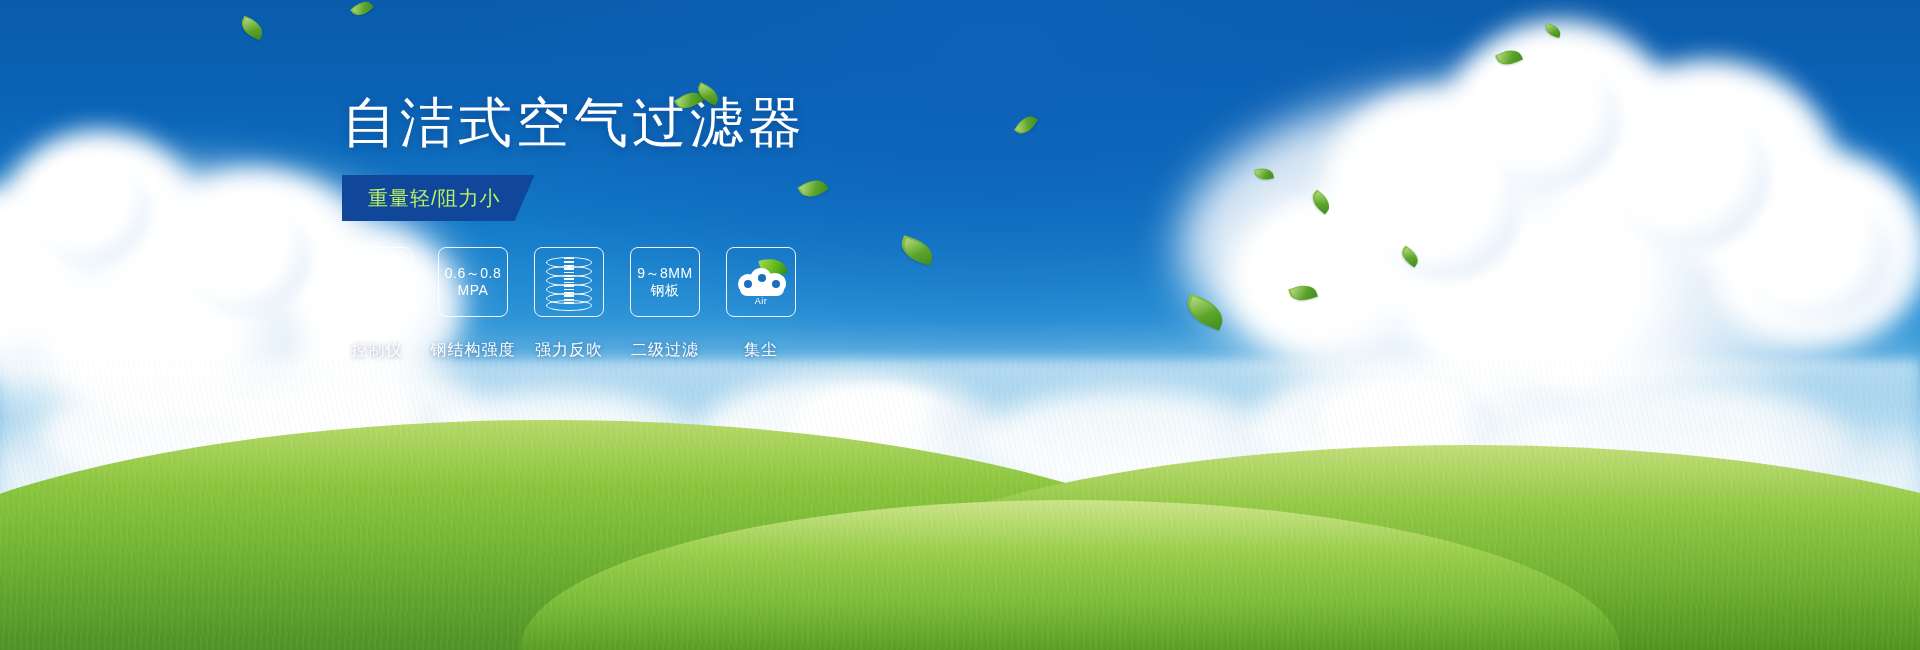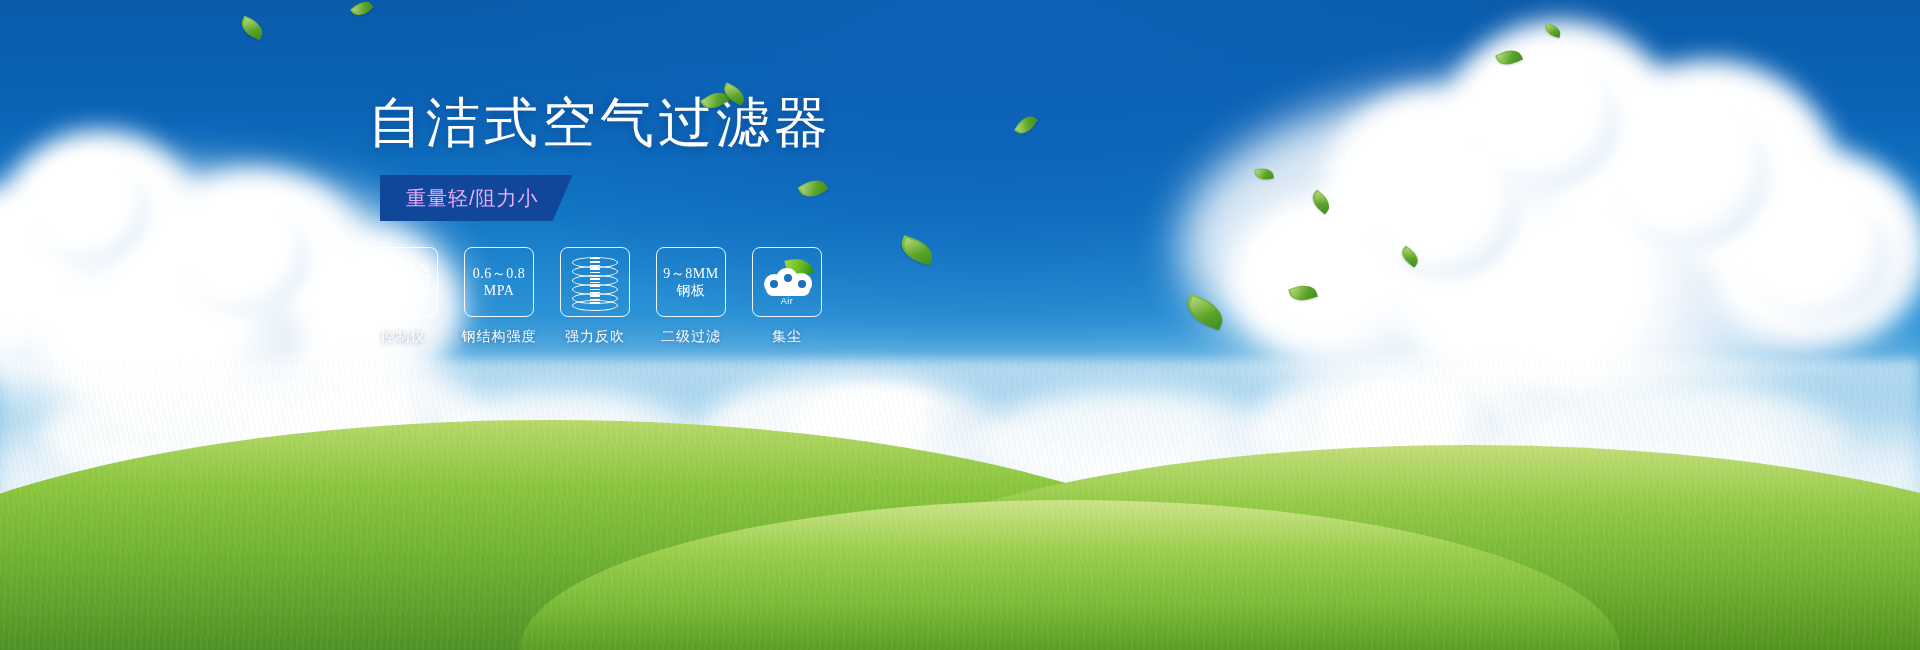--- a/index.html
+++ b/index.html
@@ -40,43 +40,43 @@
       repeating-linear-gradient(78deg, rgba(0,60,0,.10) 0 1px, rgba(0,0,0,0) 1px 5px);}
 
   
   .leaf{position:absolute;background:linear-gradient(135deg,#8dc63f 0%,#5fa62b 55%,#3f8c1f 100%);
     border-radius:0 72% 0 72%;box-shadow:0 1px 2px rgba(0,0,0,.18);}
   .leaf::after{content:"";position:absolute;left:8%;top:8%;width:84%;height:84%;
     border-radius:0 72% 0 72%;
     background:linear-gradient(135deg,rgba(255,255,255,.35),rgba(255,255,255,0) 60%);}
 
   
-  .content{position:absolute;left:368px;top:95px;width:620px;}
+  .content{position:absolute;left:342px;top:95px;width:620px;}
 
   .title{font-size:54px;line-height:1;color:#fff;letter-spacing:4px;
     font-weight:300;white-space:nowrap;text-shadow:0 2px 10px rgba(0,30,80,.35);}
 
   .title-leaves{position:absolute;left:330px;top:-12px;width:60px;height:40px;}
 
   .badges{display:flex;margin-top:26px;height:46px;}
-  .badge{display:flex;align-items:center;color:#f0abfc;font-size:20px;letter-spacing:1px;
-    padding:0 26px;box-sizing:border-box;height:46px;margin-left:12px;}
+  .badge{display:flex;align-items:center;color:#bef264;font-size:20px;letter-spacing:1px;
+    padding:0 26px;box-sizing:border-box;height:46px;}
   .badge-1{background:#10479a;padding-right:34px;}
   .badge-2{background:rgba(255,255,255,.96);color:#10479a;margin-left:-16px;
     padding-left:34px;padding-right:28px;
     clip-path:polygon(20px 0,100% 0,100% 100%,0 100%);}
   .badge-1{clip-path:polygon(0 0,100% 0,calc(100% - 20px) 100%,0 100%);}
 
   .features{display:flex;margin-top:26px;gap:26px;}
   .feature{width:70px;display:flex;flex-direction:column;align-items:center;}
   .fbox{width:70px;height:70px;border:1.5px solid rgba(255,255,255,.92);border-radius:8px;
     display:flex;align-items:center;justify-content:center;flex-direction:column;
     color:#fff;box-sizing:border-box;position:relative;}
-  .ftext{font-size:14px;line-height:1.25;text-align:center;letter-spacing:.5px;font-family:Liberation Serif, serif;}
-  .fcap{margin-top:11px;font-size:14px;color:#fff;white-space:nowrap;letter-spacing:1px;
+  .ftext{font-size:14px;line-height:1.25;text-align:center;letter-spacing:.5px;}
+  .fcap{margin-top:23px;font-size:16px;color:#fff;white-space:nowrap;letter-spacing:1px;
     text-shadow:0 1px 4px rgba(0,40,90,.45);}
 
   
   .gauge{position:relative;width:54px;height:54px;}
   .gauge .dot{position:absolute;width:3px;height:3px;background:#fff;border-radius:50%;}
   .gauge .needle{position:absolute;left:50%;top:11px;width:7px;height:32px;margin-left:-3.5px;
     background:#fff;border-radius:4px;}
   .gauge .lbl{position:absolute;font-size:6px;color:#fff;letter-spacing:.3px;}
   .gauge .no{left:-1px;top:27px;}
   .gauge .off{right:-1px;bottom:2px;}

